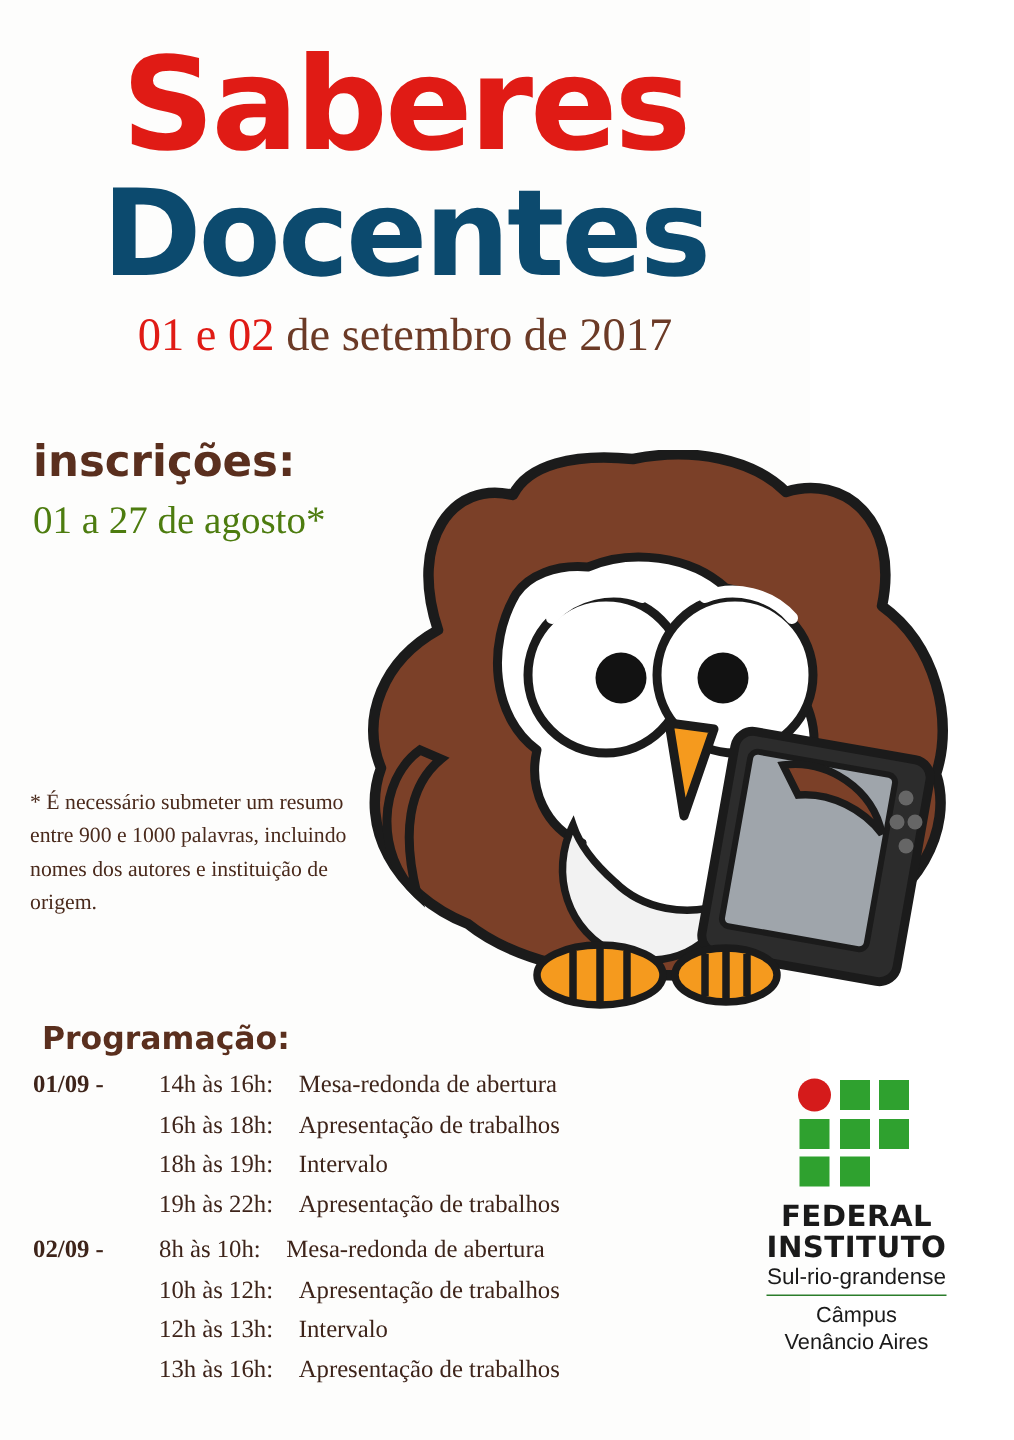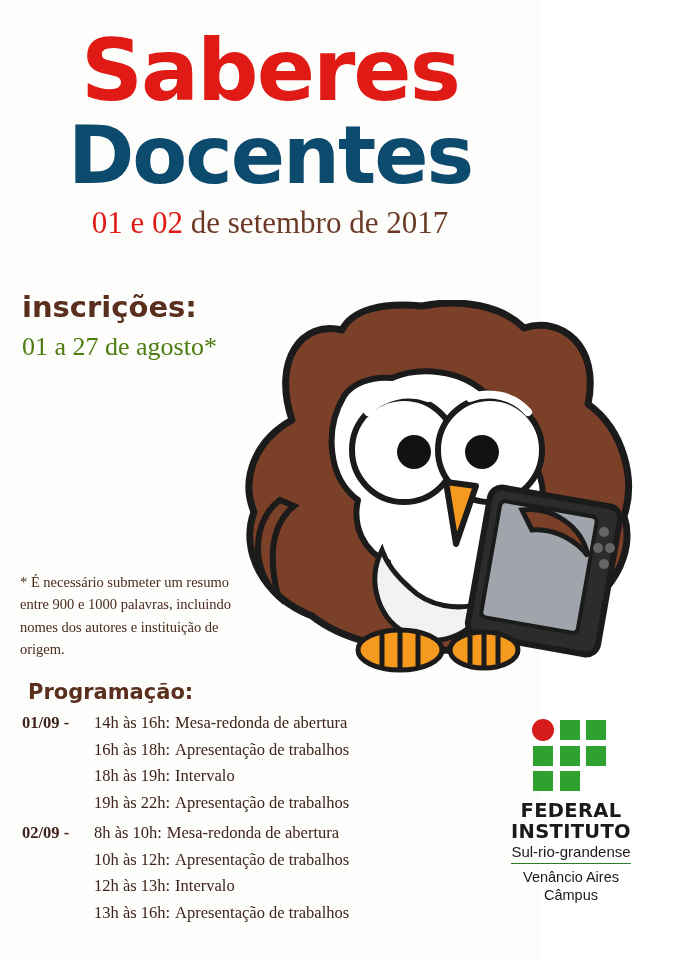--- a/index.html
+++ b/index.html
@@ -71,21 +71,20 @@
 
   
   .footnote{
     position:absolute;
     left:20px;top:524px;
     width:230px;
     font-size:14.5px;
     line-height:1.55;
     color:#4a2a1c;
     font-family:"Liberation Serif", serif;
-    margin-top:47px;
   }
 
   
   .prog-title{
     position:absolute;
     left:28px;top:680px;
     font-size:21px;
     font-weight:bold;
     color:#5a2f1e;
     font-family:"DejaVu Sans", sans-serif;
@@ -97,20 +96,21 @@
     font-family:"Liberation Serif", serif;
     color:#3e241a;
   }
   .prog-block.day1{top:710px;}
   .prog-block.day2{top:820px;}
   .prog-row{
     display:flex;
     align-items:flex-end;
     font-size:16.5px;
     line-height:1.62;
+    gap:12px;
   }
   .prog-day{
     width:72px;
     flex:0 0 72px;
     font-weight:bold;
     font-size:16.5px;
     color:#3e241a;
   }
   .prog-time{
     flex:0 0 auto;
@@ -289,18 +289,18 @@
         <rect x="3" y="53" width="20" height="20" fill="#2fa12f"></rect>
         <rect x="30" y="53" width="20" height="20" fill="#2fa12f"></rect>
       </svg>
     </div>
     <div class="if-name">
       <div>FEDERAL</div>
       <div>INSTITUTO</div>
     </div>
     <div class="if-sub">Sul-rio-grandense</div>
     <div class="if-campus">
+      <div>Câmpus</div>
       <div>Venâncio Aires</div>
-      <div>Câmpus</div>
     </div>
   </div>
 
 </div>
 
 </body></html>

